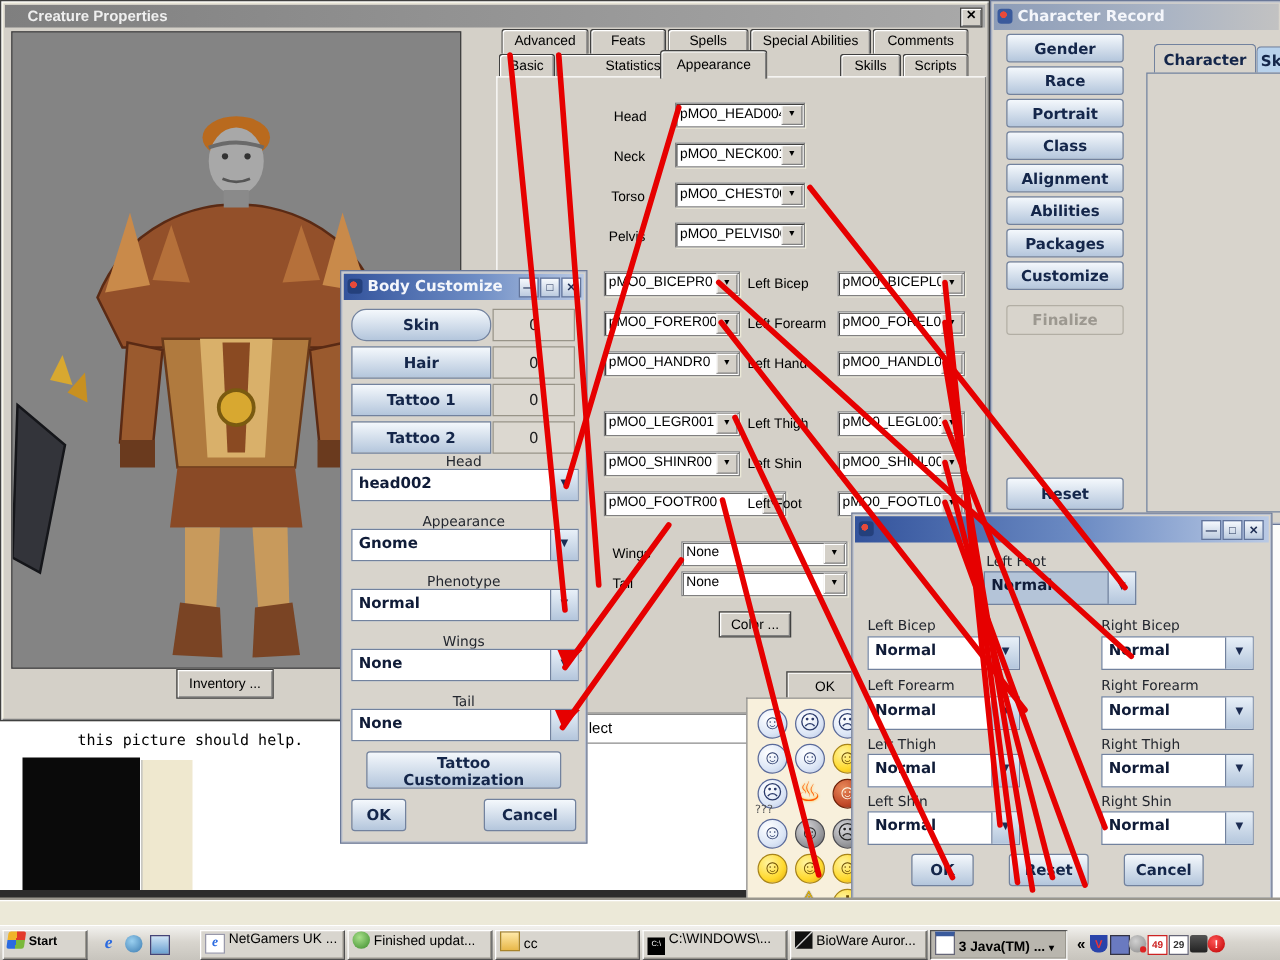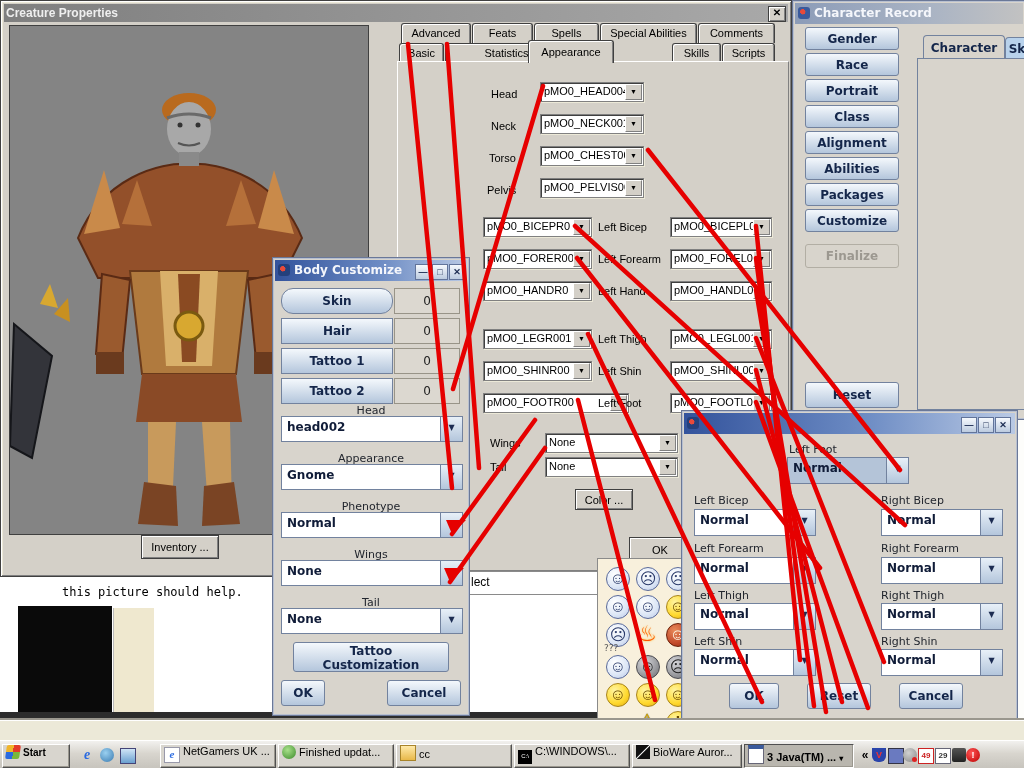--- a/index.html
+++ b/index.html
@@ -1,20 +1,20 @@
 <!DOCTYPE html>
 <html><head>
 <meta charset="utf-8">
 <style>
   html,body{margin:0;padding:0;}
   body{width:1024px;height:768px;overflow:hidden;background:#d4d0c8;font-family:"Liberation Sans",sans-serif;position:relative;}
   .abs{position:absolute;}
   
   .win-classic{background:#d4d0c8;border:1px solid #404040;box-shadow:inset 1px 1px 0 #fff,inset -1px -1px 0 #808080,inset 2px 2px 0 #ece9d8;}
-  .title-classic{position:absolute;left:3px;right:3px;top:3px;height:18px;background:linear-gradient(90deg,#7f7f7f,#a9a9a9);color:#efefef;font-weight:bold;font-size:12px;line-height:18px;padding-left:2px;}
+  .title-classic{position:absolute;left:3px;right:3px;top:3px;height:18px;background:linear-gradient(90deg,#7f7f7f,#a9a9a9);color:#efefef;font-weight:bold;font-size:12px;line-height:18px;padding-left:18px;}
   .xbtn{position:absolute;width:16px;height:14px;background:#d4d0c8;border:1px solid #404040;box-shadow:inset 1px 1px 0 #fff,inset -1px -1px 0 #808080;font-size:10px;line-height:12px;text-align:center;color:#000;font-weight:bold;}
   .btn-classic{background:#d4d0c8;border:1px solid #404040;box-shadow:inset 1px 1px 0 #fff,inset -1px -1px 0 #808080;font-size:11px;text-align:center;color:#000;}
   .combo-classic{background:#fff;border:1px solid #808080;box-shadow:inset 1px 1px 0 #404040,1px 1px 0 #ece9d8;font-size:11px;color:#000;}
   .combo-classic .val{position:absolute;left:3px;top:2px;right:17px;overflow:hidden;white-space:nowrap;}
   .combo-classic .arr{position:absolute;right:1px;top:1px;bottom:1px;width:15px;background:#d4d0c8;border:1px solid #808080;border-top-color:#fff;border-left-color:#fff;font-size:7px;line-height:13px;text-align:center;color:#000;}
   .lbl{font-size:11px;color:#000;white-space:nowrap;}
   .tab{position:absolute;background:#d4d0c8;border:1px solid #404040;border-bottom:none;border-radius:3px 3px 0 0;box-shadow:inset 1px 1px 0 #fff,inset -1px 0 0 #808080;font-size:11px;text-align:center;color:#000;}
   .page{position:absolute;background:#d4d0c8;border:1px solid #808080;border-top-color:#fff;border-left-color:#fff;}
   
   .win-metal{background:#d8d4cc;border:1px solid #6a7898;box-shadow:0 0 0 1px #b8c0d0 inset;}
@@ -251,21 +251,21 @@
   <button class="abs btn-metal" style="left:12px;top:182px;width:94px;height:23px;">Packages</button>
   <button class="abs btn-metal" style="left:12px;top:208px;width:94px;height:23px;">Customize</button>
   <button class="abs btn-metal dis" style="left:12px;top:243px;width:94px;height:24px;">Finalize</button>
   <button class="abs btn-metal" style="left:12px;top:381px;width:94px;height:26px;">Reset</button>
 
   <div class="abs" style="left:130px;top:34px;width:80px;height:24px;background:#d8d4cc;border:1px solid #72829e;border-bottom:none;border-radius:4px 4px 0 0;font-family:'DejaVu Sans',sans-serif;font-weight:bold;font-size:12px;color:#14264a;text-align:center;line-height:24px;">Character</div>
   <div class="abs" style="left:212px;top:36px;width:22px;height:22px;background:#b8d2ec;border:1px solid #72829e;border-bottom:none;border-radius:4px 4px 0 0;font-family:'DejaVu Sans',sans-serif;font-weight:bold;font-size:12px;color:#14264a;text-align:center;line-height:22px;overflow:hidden;">Sk</div>
   <div class="abs" style="left:124px;top:57px;width:108px;height:350px;background:#d8d4cc;border:1px solid #72829e;"></div>
 </div>
 
-<div class="abs win-metal" style="left:272px;top:216px;width:196px;height:457px;z-index:20;margin-top:41px;">
+<div class="abs win-metal" style="left:272px;top:216px;width:196px;height:457px;z-index:20;">
   <div class="title-metal tm-blue">
     <span style="display:inline-block;width:12px;height:12px;margin:0 4px 0 3px;vertical-align:-2px;background:radial-gradient(circle at 40% 40%,#e84a3a 25%,#24407c 28%);border-radius:3px;"></span><span>Body Customize</span>
   </div>
   <div class="mbtns" style="right:4px;">
     <span class="mbtn">—</span><span class="mbtn">□</span><span class="mbtn">✕</span>
   </div>
 
   <button class="abs btn-metal" style="left:8px;top:30px;width:112px;height:26px;border-radius:12px;">Skin</button>
   <div class="abs numfield" style="left:121px;top:30px;width:64px;height:24px;line-height:24px;">0</div>
   <button class="abs btn-metal" style="left:8px;top:60px;width:112px;height:26px;border-radius:0;">Hair</button>

